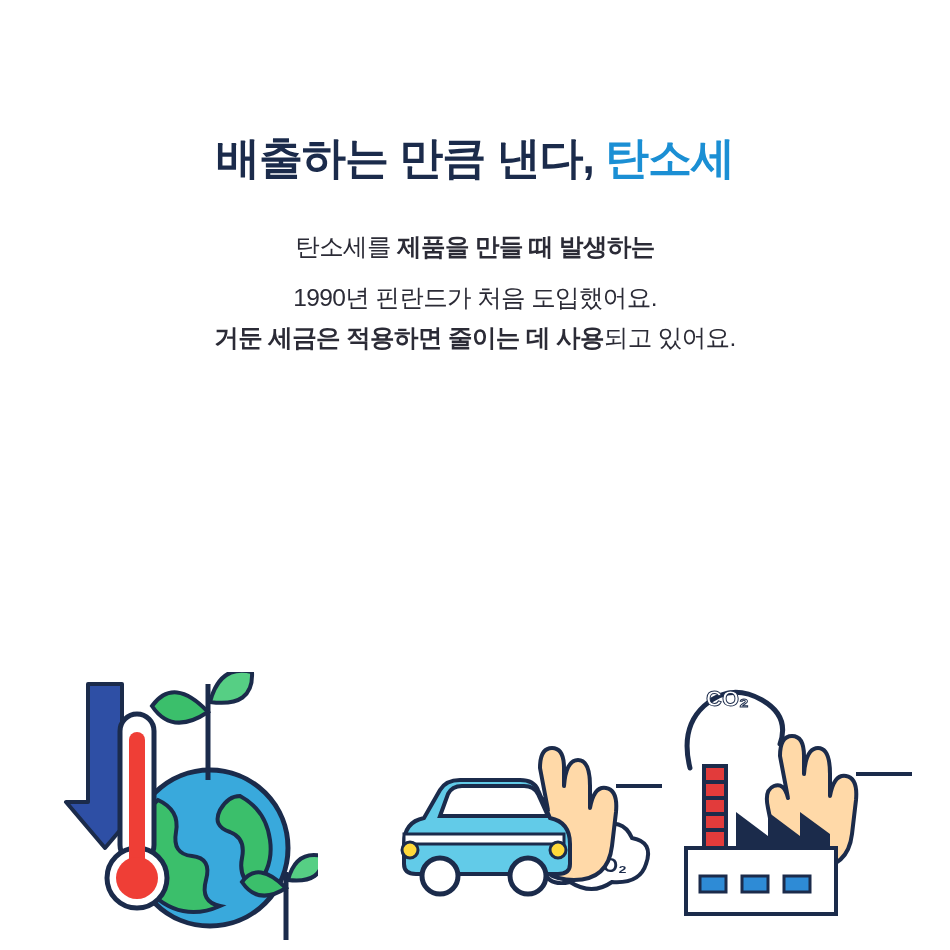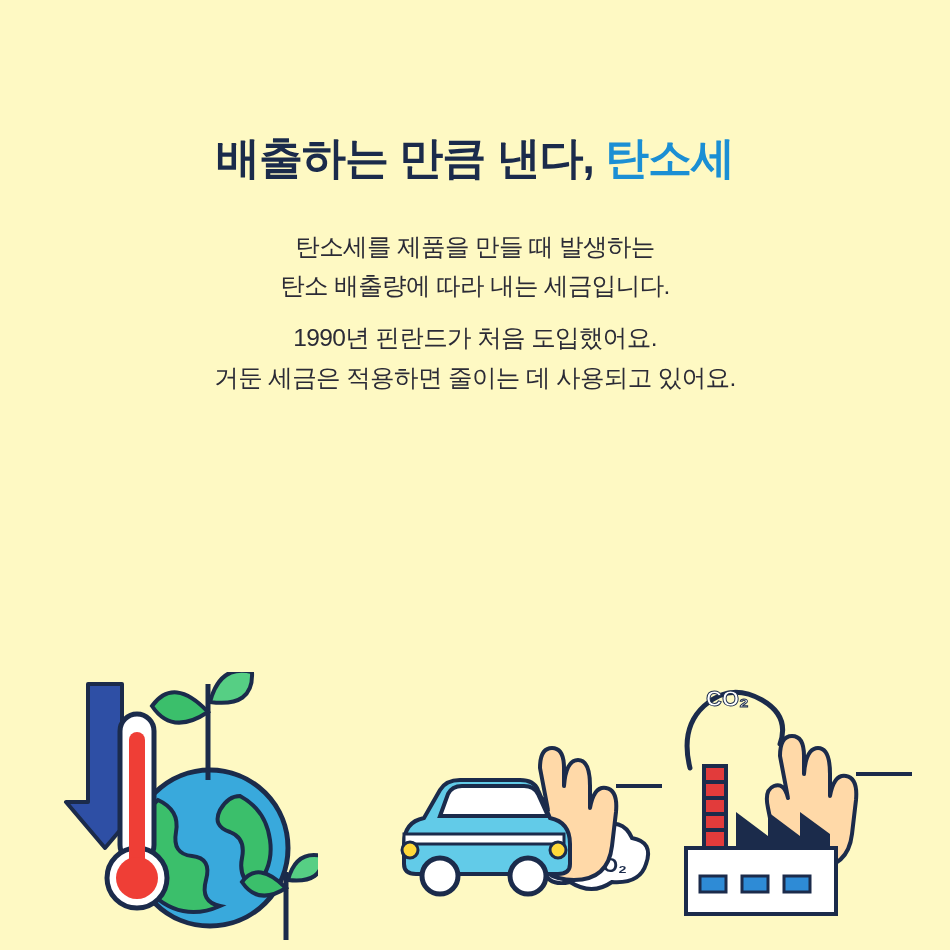--- a/index.html
+++ b/index.html
@@ -11,21 +11,21 @@
     height: 950px;
     background: #d6eef5;
     font-family: "Liberation Sans", sans-serif;
     overflow: hidden;
     position: relative;
   }
   .card {
     width: 950px;
     height: 950px;
     position: relative;
-    background: #fef9c3;
+    background: #ffffff;
   }
 
   
   .title-wrap {
     width: 100%;
     text-align: center;
     padding-top: 132px;
     box-sizing: border-box;
   }
   .title {
@@ -53,21 +53,21 @@
     letter-spacing: -0.6px;
   }
   .para + .para {
     margin-top: 12px;
   }
   .line {
     display: block;
     white-space: nowrap;
   }
   .b {
-    font-weight: normal;
+    font-weight: bold;
   }
 
   
   .illus-row {
     position: absolute;
     left: 0;
     bottom: 0;
     width: 950px;
     height: 300px;
   }
@@ -87,21 +87,20 @@
   <div class="title-wrap">
     <div class="title">
       <span>배출하는 만큼 낸다,</span>
       <span class="accent">탄소세</span>
     </div>
   </div>
 
   <div class="body-wrap">
     <div class="para" id="para1">
         <span class="line"><span>탄소세를 </span><span class="b">제품을 만들 때 발생하는</span></span>
-        <span class="line"><span class="b">탄소 배출량에 따라 내는 세금</span><span>입니다.</span></span>
       </div>
     <div class="para" id="para2">
         <span class="line"><span>1990년 핀란드가 처음 도입했어요.</span></span>
         <span class="line"><span class="b">거둔 세금은 적용하면 줄이는 데 사용</span><span>되고 있어요.</span></span>
       </div>
   </div>
 
   <div class="illus-row">
 
     <svg class="illus" id="illus-thermometer-earth" width="260" height="270" viewBox="0 0 260 270">

